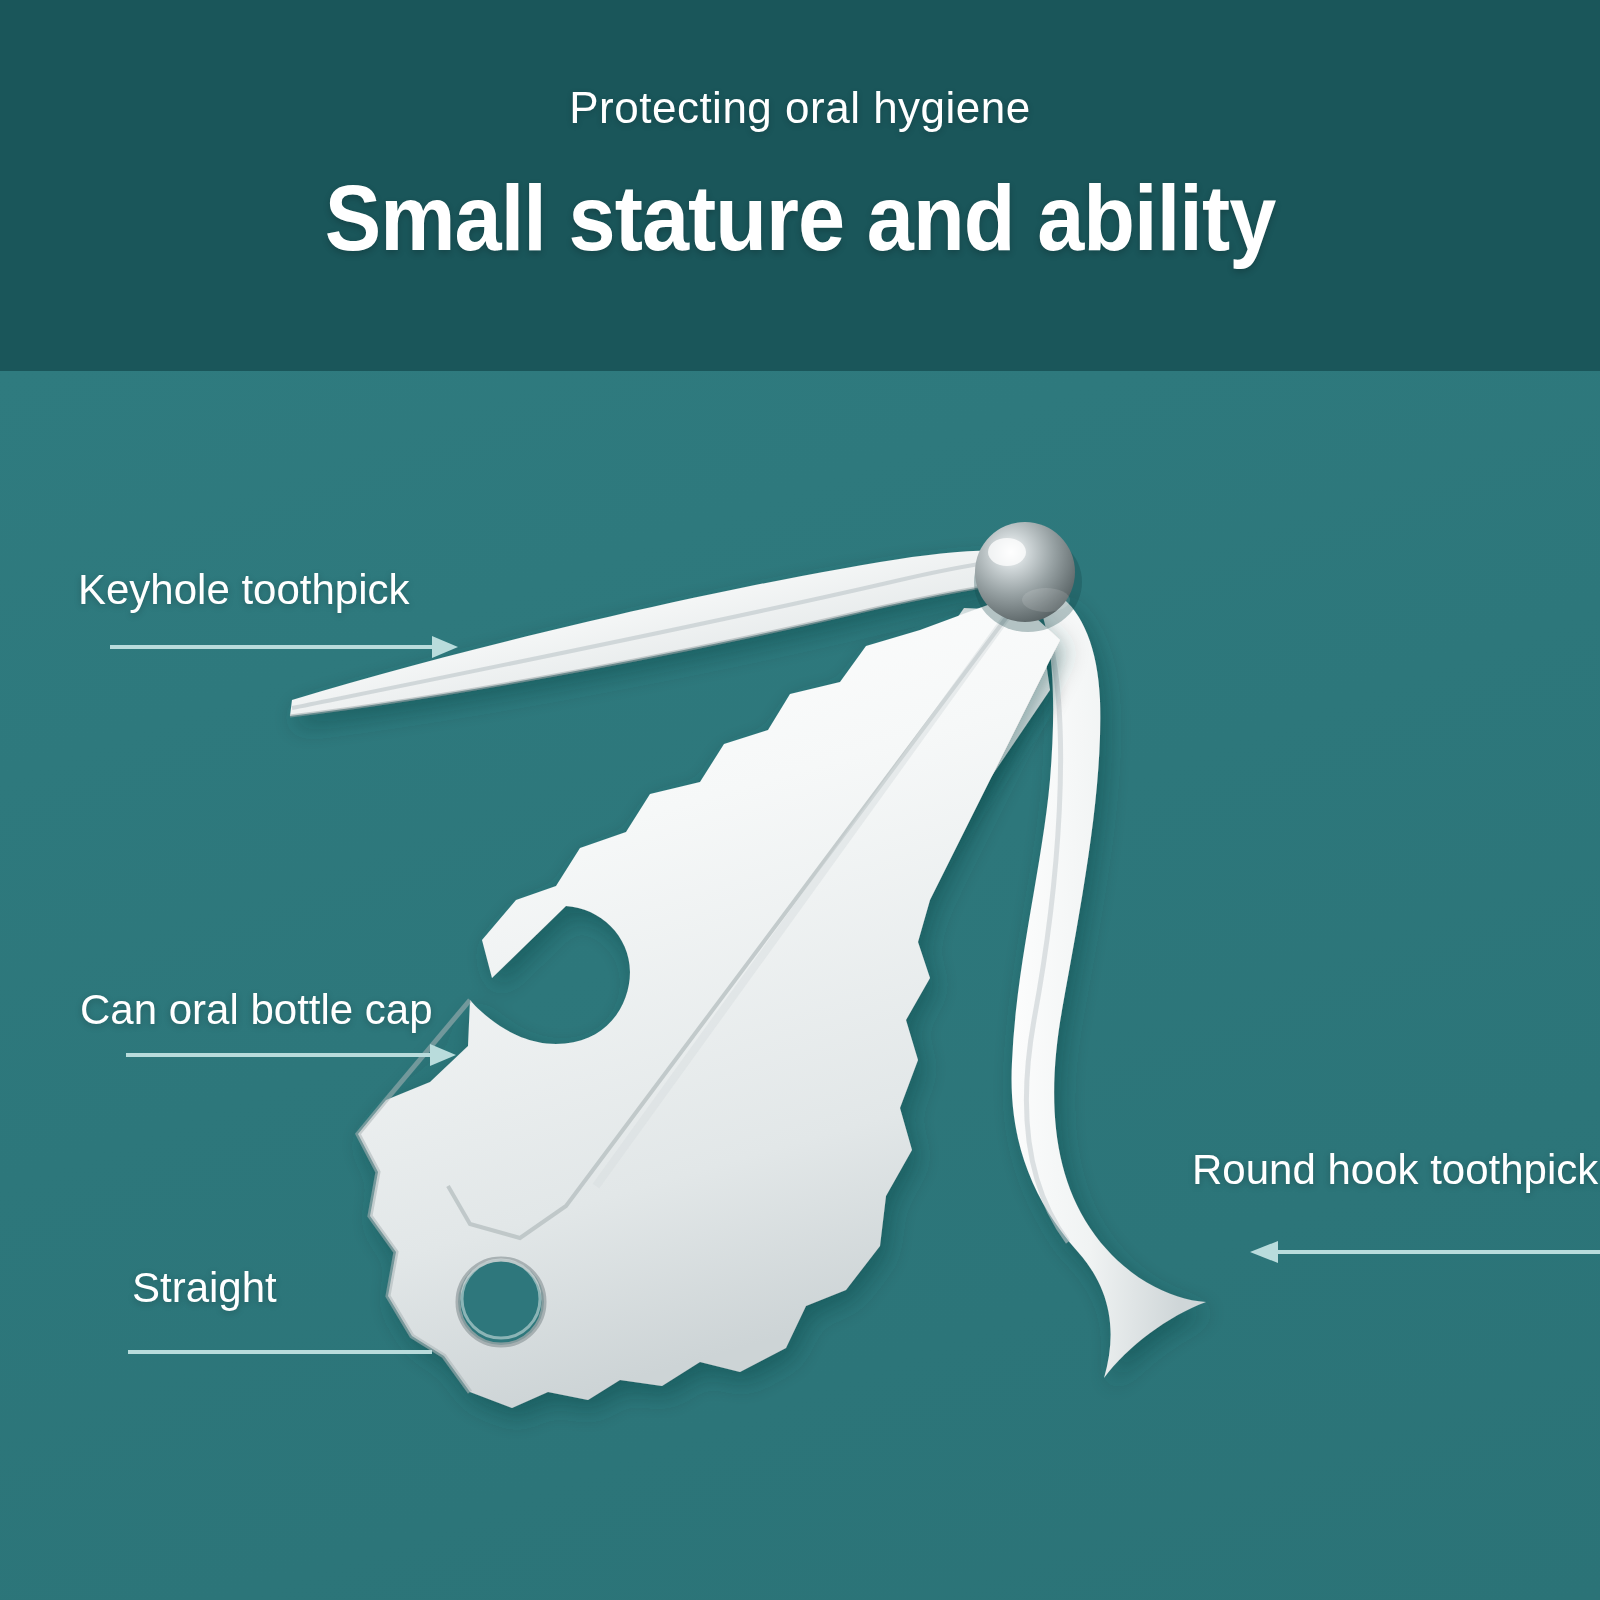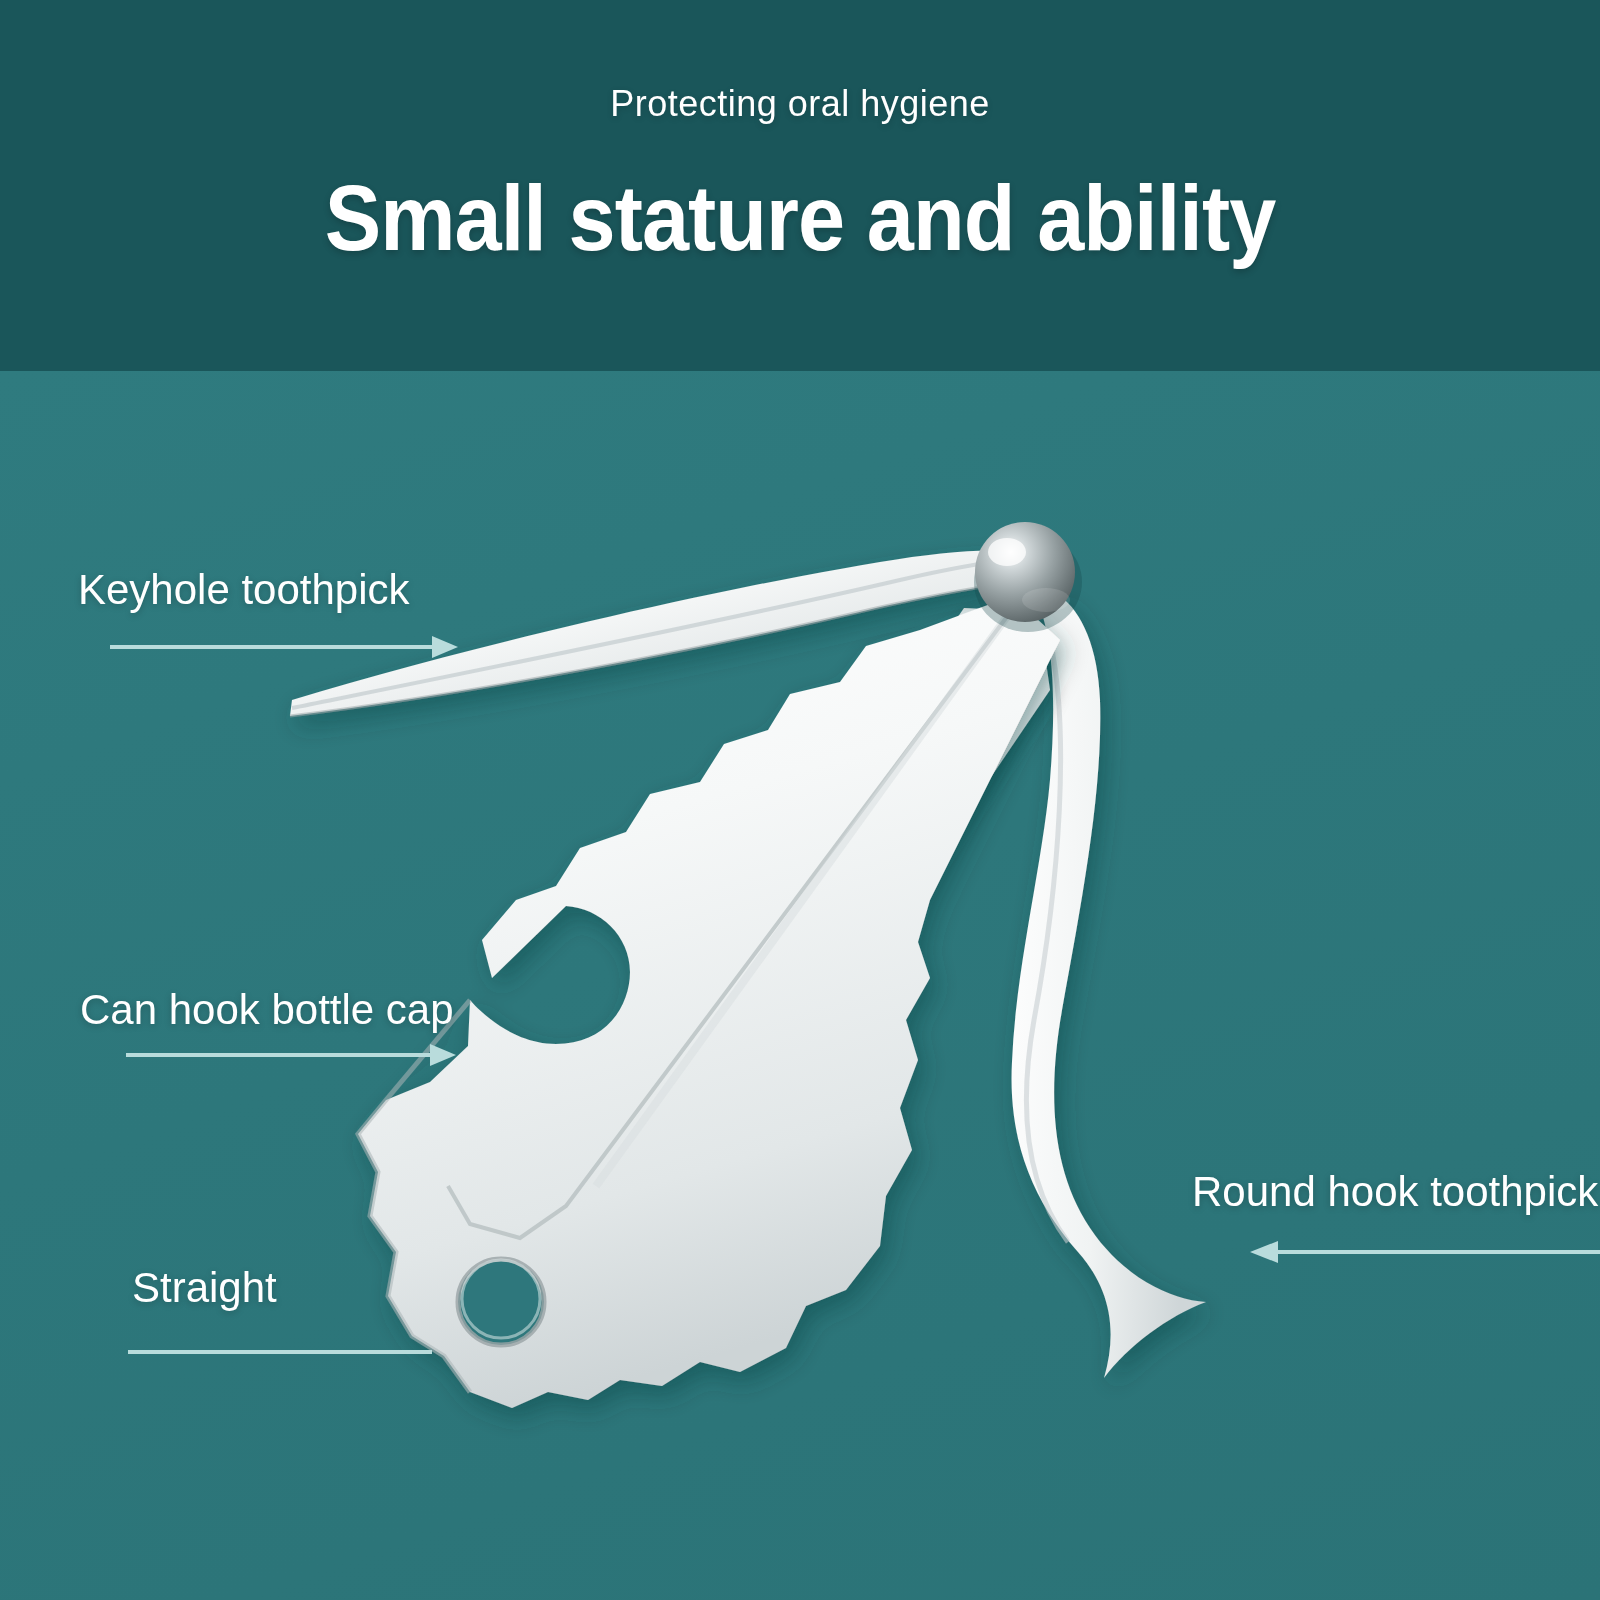--- a/index.html
+++ b/index.html
@@ -17,21 +17,21 @@
   }
   .band-body{
     position:absolute;left:0;top:371px;width:1600px;height:1229px;
     background:linear-gradient(160deg,#2f7b7f 0%,#2d777b 45%,#2b7377 100%);
   }
 
   
   .subtitle{
     position:absolute;left:0;top:86px;width:1600px;
     text-align:center;color:#ffffff;
-    font-size:36px;font-weight:400;letter-spacing:0.5px;
+    font-size:44px;font-weight:400;letter-spacing:0.5px;
     line-height:1.0;white-space:nowrap;
     text-shadow:0 2px 6px rgba(0,0,0,.18);
   }
   .title{
     position:absolute;left:0;top:172px;width:1600px;
     text-align:center;color:#ffffff;
     font-size:92px;font-weight:700;line-height:1.0;
     letter-spacing:-1px;white-space:nowrap;
     transform:scaleX(.92);transform-origin:50% 50%;
     text-shadow:0 3px 8px rgba(0,0,0,.20);
@@ -39,21 +39,21 @@
 
   
   .callout{position:absolute;color:#ffffff;white-space:nowrap;}
   .callout .ctext{
     display:block;font-size:42px;font-weight:400;line-height:1.05;
     text-shadow:0 2px 7px rgba(0,0,0,.22);
   }
   .callout-1{left:78px;top:568px;}
   .callout-2{left:80px;top:988px;}
   .callout-3{left:132px;top:1266px;}
-  .callout-4{left:1192px;top:1148px;margin-top:22px;}
+  .callout-4{left:1192px;top:1148px;}
 
   
   .arrows{position:absolute;left:0;top:0;width:1600px;height:1600px;}
 
   
   .product{position:absolute;left:0;top:0;width:1600px;height:1600px;}
 </style>
 </head>
 <body>
 
@@ -238,21 +238,21 @@
         <line x1="1278" y1="1252" x2="1600" y2="1252"></line>
         <polygon points="1278,1241 1250,1252 1278,1263" stroke="none"></polygon>
       </g>
     </g>
   </svg>
 
   <div class="callout callout-1">
     <span class="ctext">Keyhole toothpick</span>
   </div>
   <div class="callout callout-2">
-    <span class="ctext">Can hook bottle cap</span>
+    <span class="ctext">Can oral bottle cap</span>
   </div>
   <div class="callout callout-3">
     <span class="ctext">Straight</span>
   </div>
   <div class="callout callout-4">
     <span class="ctext">Round hook toothpick</span>
   </div>
 
 </div>
 

